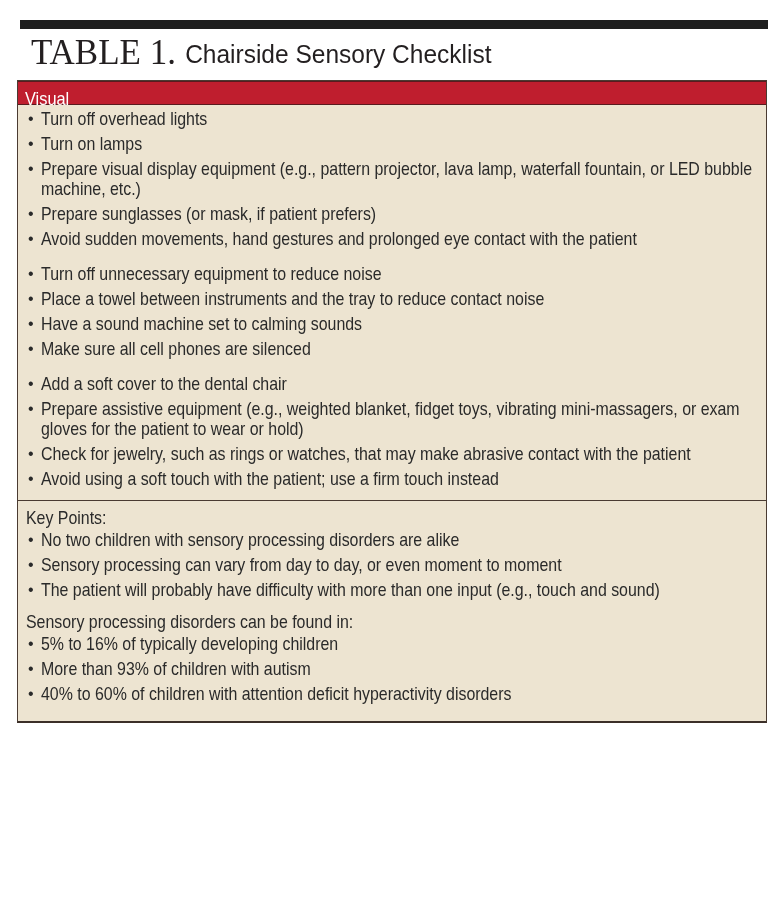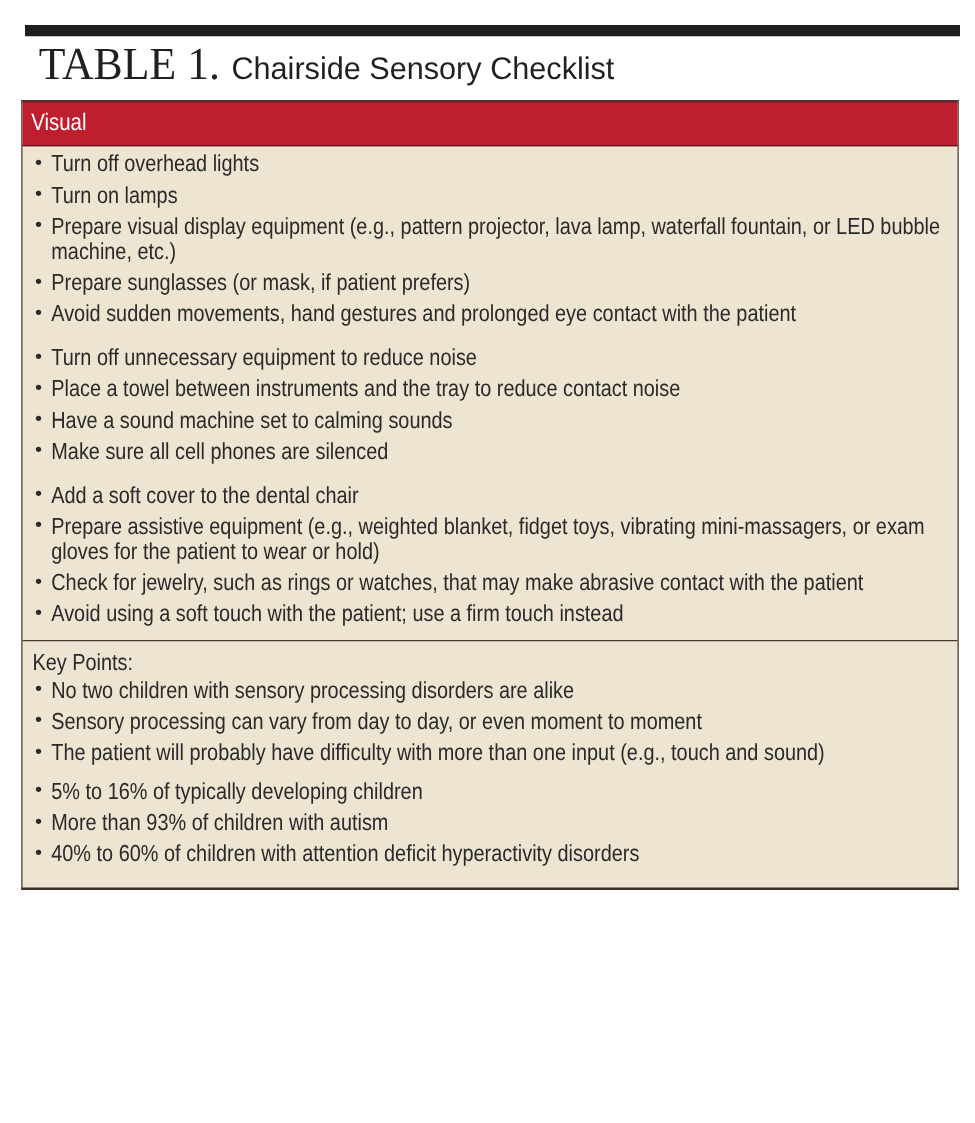--- a/index.html
+++ b/index.html
@@ -2,21 +2,21 @@
 <html><head>
 <meta charset="utf-8">
 <style>
   html, body { margin: 0; padding: 0; background: #ffffff; }
   body { width: 780px; height: 898px; position: relative; overflow: hidden; font-family: "Liberation Sans", sans-serif; }
   .topbar { position: absolute; left: 20px; top: 20px; width: 748px; height: 9px; background: #1e1e1e; }
   .title { position: absolute; left: 31px; top: 32px; height: 40px; white-space: nowrap; color: #231f20; }
   .title .num { font-family: "Liberation Serif", serif; font-size: 35px; letter-spacing: 0px; transform: scaleY(1.05); display: inline-block; }
   .title .name { font-family: "Liberation Sans", sans-serif; font-size: 25px; margin-left: 2px; display: inline-block; transform: scaleX(0.98); }
   .table { position: absolute; left: 17px; top: 80px; width: 748px; border: 1px solid #4a3b32; border-bottom: 2px solid #3b2f28; background: #ede4d1; }
-  .section-head { background: #bf1e2e; color: #ffffff; font-size: 19px; height: 36px; line-height: 34px; padding-left: 7px; border-top: 1px solid #5a1a1e; border-bottom: 1px solid #5a1a1e; box-sizing: border-box; }
+  .section-head { background: #bf1e2e; color: #ffffff; font-size: 19px; height: 24px; line-height: 34px; padding-left: 7px; border-top: 1px solid #5a1a1e; border-bottom: 1px solid #5a1a1e; box-sizing: border-box; }
   .section-head span { display: inline-block; transform: scaleX(0.86); transform-origin: left center; }
   .section-body { padding: 4px 8px 6px 8px; }
   .item { position: relative; padding-left: 15px; font-size: 18.5px; line-height: 20px; color: #2a2a2a; margin-bottom: 5px; }
   .item .bullet { position: absolute; left: 2px; top: 0; font-size: 16px; }
   .item .txt { display: inline-block; transform: scaleX(0.86); transform-origin: left top; width: 116%; }
   .sep { border-top: 1px solid #4a3b32; }
   .subhead { font-size: 18.5px; line-height: 22px; color: #2a2a2a; margin-bottom: 1px; }
   .subhead span { display: inline-block; transform: scaleX(0.86); transform-origin: left top; }
   .keypoints { padding: 6px 12px 12px 8px; }
   .group-gap { height: 6px; }
@@ -59,17 +59,18 @@
   <div class="sep"></div>
 
   <div class="keypoints">
     <div class="subhead"><span>Key Points:</span></div>
     <div class="item"><span class="bullet">•</span><span class="txt">No two children with sensory processing disorders are alike</span></div>
     <div class="item"><span class="bullet">•</span><span class="txt">Sensory processing can vary from day to day, or even moment to moment</span></div>
     <div class="item"><span class="bullet">•</span><span class="txt">The patient will probably have difficulty with more than one input (e.g., touch and sound)</span></div>
 
     <div class="group-gap"></div>
 
+    <div class="subhead"><span>Sensory processing disorders can be found in:</span></div>
     <div class="item"><span class="bullet">•</span><span class="txt">5% to 16% of typically developing children</span></div>
     <div class="item"><span class="bullet">•</span><span class="txt">More than 93% of children with autism</span></div>
     <div class="item"><span class="bullet">•</span><span class="txt">40% to 60% of children with attention deficit hyperactivity disorders</span></div>
   </div>
 </div>
 
 </body></html>

